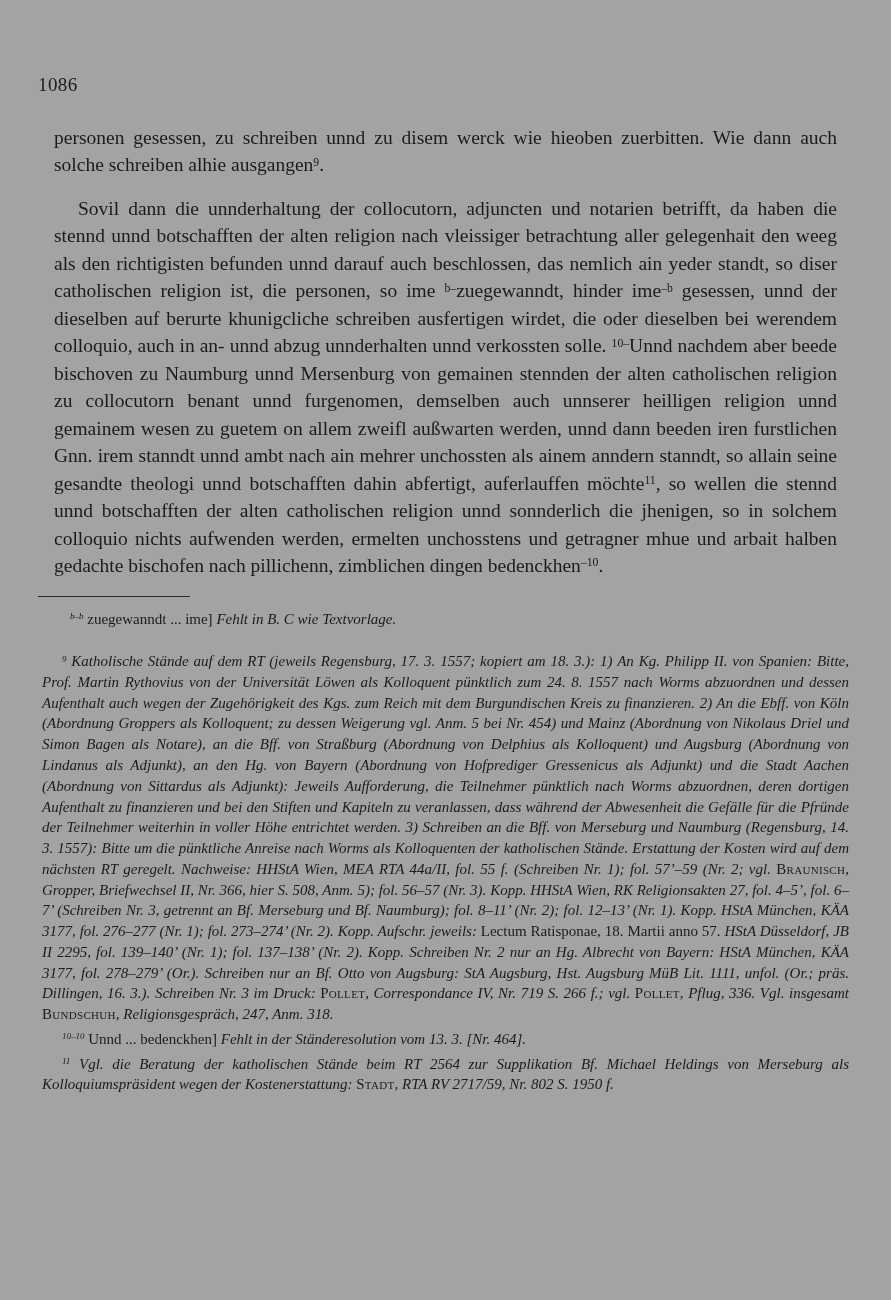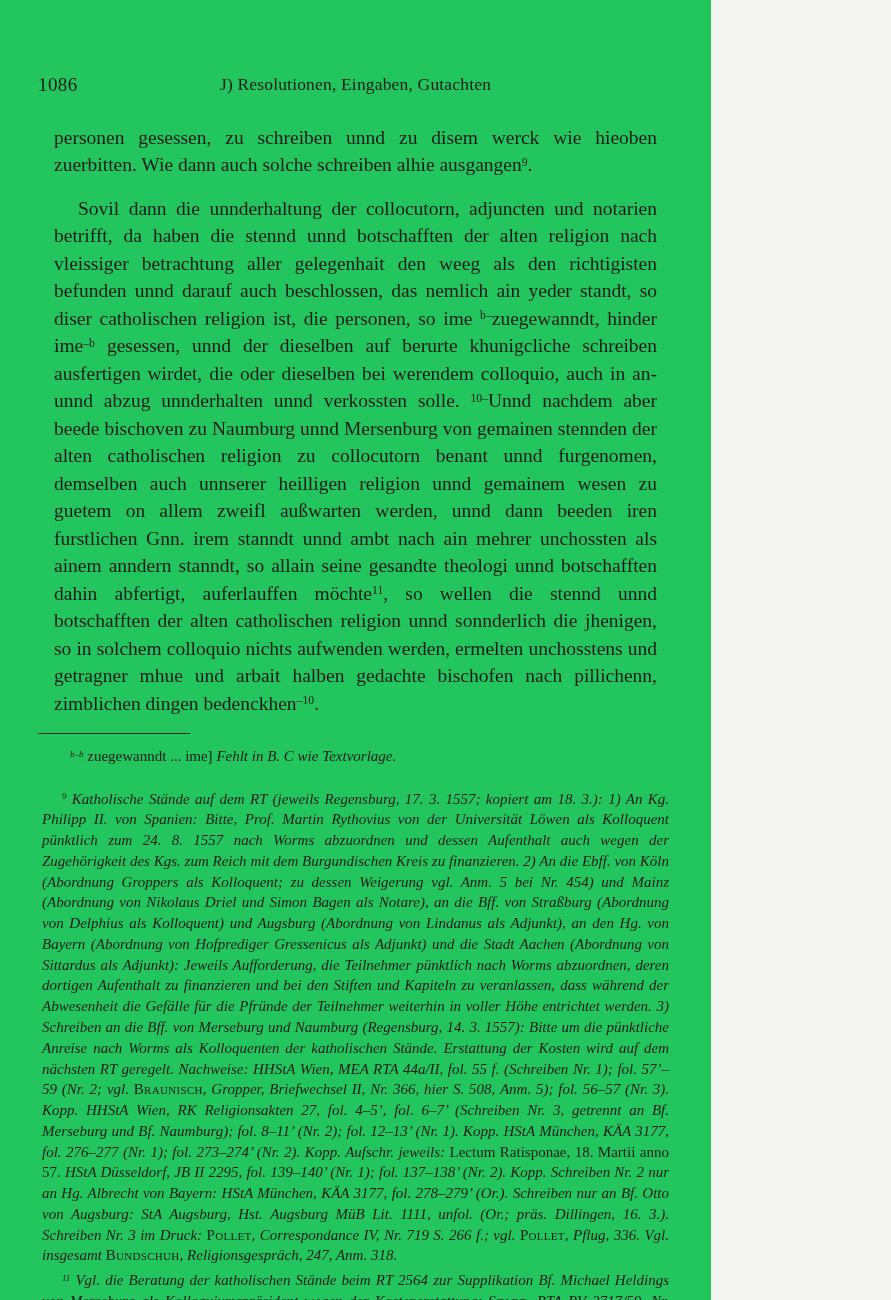--- a/index.html
+++ b/index.html
@@ -1,24 +1,24 @@
 <!DOCTYPE html>
 <html lang="de"><head>
 <meta charset="utf-8">
 <style>
   html, body {
     margin: 0;
     padding: 0;
     background: #f4f4f2;
   }
   .page {
-    width: 711px;
+    width: 891px;
     height: 1300px;
     box-sizing: border-box;
-    background: #22c55e;
+    background: #a3a3a3;
     color: #1b1b1b;
     font-family: "Liberation Serif", "DejaVu Serif", serif;
     padding: 74px 38px 24px 38px;
     overflow: hidden;
     position: relative;
   }
   .header {
     position: relative;
     height: 28px;
   }
@@ -89,30 +89,30 @@
     letter-spacing: 0.02em;
   }
 </style>
 </head>
 <body>
 
 <div class="page">
 
   <div class="header">
     <span class="pagenum">1086</span>
-    <span class="running">J) Resolutionen, Eingaben, Gutachten</span>
   </div>
 
   <div class="bodytext">
     <p class="para"><span>personen gesessen, zu schreiben unnd zu disem werck wie hieoben zuerbitten. Wie dann auch solche schreiben alhie ausgangen</span><sup>9</sup><span>.</span></p>
     <p class="para indent"><span>Sovil dann die unnderhaltung der collocutorn, adjuncten und notarien betrifft, da haben die stennd unnd botschafften der alten religion nach vleissiger betrachtung aller gelegenhait den weeg als den richtigisten befunden unnd darauf auch beschlossen, das nemlich ain yeder standt, so diser catholischen religion ist, die personen, so ime </span><sup>b–</sup><span>zuegewanndt, hinder ime</span><sup>–b</sup><span> gesessen, unnd der dieselben auf berurte khunigcliche schreiben ausfertigen wirdet, die oder dieselben bei werendem colloquio, auch in an- unnd abzug unnderhalten unnd verkossten solle. </span><sup>10–</sup><span>Unnd nachdem aber beede bischoven zu Naumburg unnd Mersenburg von gemainen stennden der alten catholischen religion zu collocutorn benant unnd furgenomen, demselben auch unnserer heilligen religion unnd gemainem wesen zu guetem on allem zweifl außwarten werden, unnd dann beeden iren furstlichen Gnn. irem stanndt unnd ambt nach ain mehrer unchossten als ainem anndern stanndt, so allain seine gesandte theologi unnd botschafften dahin abfertigt, auferlauffen möchte</span><sup>11</sup><span>, so wellen die stennd unnd botschafften der alten catholischen religion unnd sonnderlich die jhenigen, so in solchem colloquio nichts aufwenden werden, ermelten unchosstens und getragner mhue und arbait halben gedachte bischofen nach pillichenn, zimblichen dingen bedenckhen</span><sup>–10</sup><span>.</span></p>
   </div>
 
   <div class="fn-rule"></div>
 
   <p class="apparatus"><sup>b–b</sup><span> zuegewanndt ... ime] </span><span class="i">Fehlt in B. C wie Textvorlage.</span></p>
 
   <div class="footnotes">
     <p class="footnote"><sup>9</sup><span> Katholische Stände auf dem RT (jeweils Regensburg, 17. 3. 1557; kopiert am 18. 3.): 1) An Kg. Philipp II. von Spanien: Bitte, Prof. Martin Rythovius von der Universität Löwen als Kolloquent pünktlich zum 24. 8. 1557 nach Worms abzuordnen und dessen Aufenthalt auch wegen der Zugehörigkeit des Kgs. zum Reich mit dem Burgundischen Kreis zu finanzieren. 2) An die Ebff. von Köln (Abordnung Groppers als Kolloquent; zu dessen Weigerung vgl. Anm. 5 bei Nr. 454) und Mainz (Abordnung von Nikolaus Driel und Simon Bagen als Notare), an die Bff. von Straßburg (Abordnung von Delphius als Kolloquent) und Augsburg (Abordnung von Lindanus als Adjunkt), an den Hg. von Bayern (Abordnung von Hofprediger Gressenicus als Adjunkt) und die Stadt Aachen (Abordnung von Sittardus als Adjunkt): Jeweils Aufforderung, die Teilnehmer pünktlich nach Worms abzuordnen, deren dortigen Aufenthalt zu finanzieren und bei den Stiften und Kapiteln zu veranlassen, dass während der Abwesenheit die Gefälle für die Pfründe der Teilnehmer weiterhin in voller Höhe entrichtet werden. 3) Schreiben an die Bff. von Merseburg und Naumburg (Regensburg, 14. 3. 1557): Bitte um die pünktliche Anreise nach Worms als Kolloquenten der katholischen Stände. Erstattung der Kosten wird auf dem nächsten RT geregelt. Nachweise: HHStA Wien, MEA RTA 44a/II, fol. 55 f. (Schreiben Nr. 1); fol. 57’–59 (Nr. 2; vgl. </span><span class="sc">Braunisch</span><span>, Gropper, Briefwechsel II, Nr. 366, hier S. 508, Anm. 5); fol. 56–57 (Nr. 3). Kopp. HHStA Wien, RK Religionsakten 27, fol. 4–5’, fol. 6–7’ (Schreiben Nr. 3, getrennt an Bf. Merseburg und Bf. Naumburg); fol. 8–11’ (Nr. 2); fol. 12–13’ (Nr. 1). Kopp. HStA München, KÄA 3177, fol. 276–277 (Nr. 1); fol. 273–274’ (Nr. 2). Kopp. Aufschr. jeweils: </span><span class="r">Lectum Ratisponae, 18. Martii anno 57.</span><span> HStA Düsseldorf, JB II 2295, fol. 139–140’ (Nr. 1); fol. 137–138’ (Nr. 2). Kopp. Schreiben Nr. 2 nur an Hg. Albrecht von Bayern: HStA München, KÄA 3177, fol. 278–279’ (Or.). Schreiben nur an Bf. Otto von Augsburg: StA Augsburg, Hst. Augsburg MüB Lit. 1111, unfol. (Or.; präs. Dillingen, 16. 3.). Schreiben Nr. 3 im Druck: </span><span class="sc">Pollet</span><span>, Correspondance IV, Nr. 719 S. 266 f.; vgl. </span><span class="sc">Pollet</span><span>, Pflug, 336. Vgl. insgesamt </span><span class="sc">Bundschuh</span><span>, Religionsgespräch, 247, Anm. 318.</span></p>
+    <p class="footnote"><sup>10–10</sup><span class="r"> Unnd ... bedenckhen] </span><span>Fehlt in der Ständeresolution vom 13. 3. [Nr. 464].</span></p>
     <p class="footnote"><sup>11</sup><span> Vgl. die Beratung der katholischen Stände beim RT 2564 zur Supplikation Bf. Michael Heldings von Merseburg als Kolloquiumspräsident wegen der Kostenerstattung: </span><span class="sc">Stadt</span><span>, RTA RV 2717/59, Nr. 802 S. 1950 f.</span></p>
   </div>
 
 </div>
 
 </body></html>

